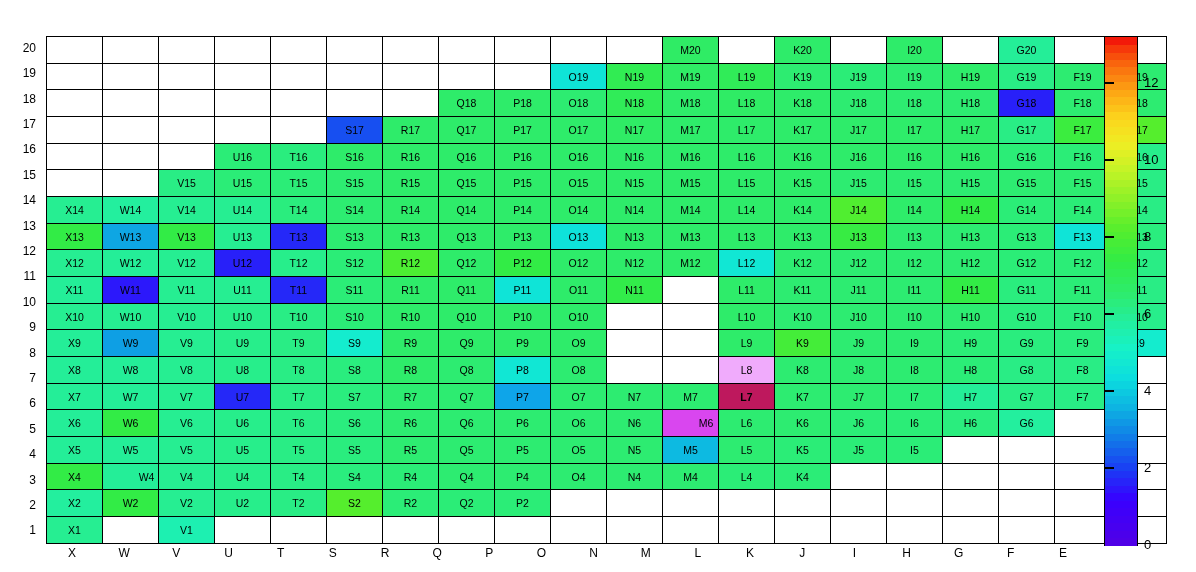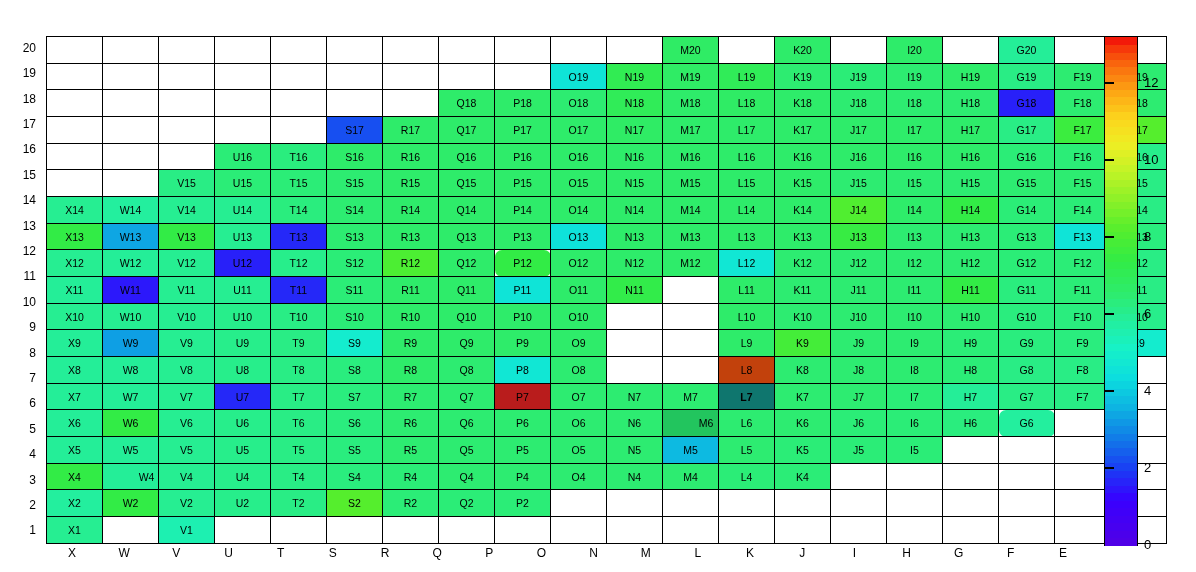--- a/index.html
+++ b/index.html
@@ -233,21 +233,21 @@
           </tr>
           <tr>
             <td style="background: rgb(38, 238, 146);">X12</td>
             <td style="background: rgb(36, 238, 152);">W12</td>
             <td style="background: rgb(38, 238, 146);">V12</td>
             <td style="background: rgb(40, 32, 249);">U12</td>
             <td style="background: rgb(39, 238, 139);">T12</td>
             <td style="background: rgb(43, 237, 119);">S12</td>
             <td style="background: rgb(76, 238, 51);">R12</td>
             <td style="background: rgb(46, 236, 106);">Q12</td>
-            <td style="background: rgb(50, 236, 70); border-radius: 7px;">P12</td>
+            <td style="background: rgb(50, 236, 70);">P12</td>
             <td style="background: rgb(46, 236, 106);">O12</td>
             <td style="background: rgb(46, 236, 106);">N12</td>
             <td style="background: rgb(46, 236, 106);">M12</td>
             <td style="background: rgb(17, 231, 212);">L12</td>
             <td style="background: rgb(45, 236, 113);">K12</td>
             <td style="background: rgb(45, 236, 113);">J12</td>
             <td style="background: rgb(45, 236, 113);">I12</td>
             <td style="background: rgb(45, 236, 113);">H12</td>
             <td style="background: rgb(43, 237, 119);">G12</td>
             <td style="background: rgb(43, 237, 119);">F12</td>
@@ -325,70 +325,70 @@
             <td style="background: rgb(38, 238, 146);">V8</td>
             <td style="background: rgb(39, 238, 139);">U8</td>
             <td style="background: rgb(41, 237, 133);">T8</td>
             <td style="background: rgb(42, 237, 126);">S8</td>
             <td style="background: rgb(46, 236, 106);">R8</td>
             <td style="background: rgb(45, 236, 113);">Q8</td>
             <td style="background: rgb(17, 231, 212);">P8</td>
             <td style="background: rgb(45, 236, 113);">O8</td>
             <td class="empty"></td>
             <td class="empty"></td>
-            <td style="background: #c2410c;">L8</td>
+            <td style="background: #f0abfc;">L8</td>
             <td style="background: rgb(45, 236, 113);">K8</td>
             <td style="background: rgb(45, 236, 113);">J8</td>
             <td style="background: rgb(45, 236, 113);">I8</td>
             <td style="background: rgb(43, 237, 119);">H8</td>
             <td style="background: rgb(41, 237, 133);">G8</td>
             <td style="background: rgb(41, 237, 133);">F8</td>
             <td class="empty"></td>
           </tr>
           <tr>
             <td style="background: rgb(36, 238, 152);">X7</td>
             <td style="background: rgb(36, 238, 152);">W7</td>
             <td style="background: rgb(38, 238, 146);">V7</td>
             <td style="background: rgb(37, 40, 248);">U7</td>
             <td style="background: rgb(41, 237, 133);">T7</td>
             <td style="background: rgb(42, 237, 126);">S7</td>
             <td style="background: rgb(45, 236, 113);">R7</td>
             <td style="background: rgb(45, 236, 113);">Q7</td>
-            <td style="background: #b91c1c;">P7</td>
+            <td style="background: #0ea5e9;">P7</td>
             <td style="background: rgb(45, 236, 113);">O7</td>
             <td style="background: rgb(45, 236, 113);">N7</td>
             <td style="background: rgb(45, 236, 113);">M7</td>
-            <td style="background: #0f766e; font-weight: bold;">L7</td>
+            <td style="background: #be185d; font-weight: bold;">L7</td>
             <td style="background: rgb(45, 236, 113);">K7</td>
             <td style="background: rgb(45, 236, 113);">J7</td>
             <td style="background: rgb(43, 237, 119);">I7</td>
             <td style="background: rgb(36, 238, 152);">H7</td>
             <td style="background: rgb(41, 237, 133);">G7</td>
             <td style="background: rgb(41, 237, 133);">F7</td>
             <td class="empty"></td>
           </tr>
           <tr>
             <td style="background: rgb(36, 238, 152);">X6</td>
             <td style="background: rgb(50, 236, 70);">W6</td>
             <td style="background: rgb(38, 238, 146);">V6</td>
             <td style="background: rgb(39, 238, 139);">U6</td>
             <td style="background: rgb(41, 237, 133);">T6</td>
             <td style="background: rgb(42, 237, 126);">S6</td>
             <td style="background: rgb(45, 236, 113);">R6</td>
             <td style="background: rgb(45, 236, 113);">Q6</td>
             <td style="background: rgb(45, 236, 113);">P6</td>
             <td style="background: rgb(45, 236, 113);">O6</td>
             <td style="background: rgb(45, 236, 113);">N6</td>
-            <td style="background: #22c55e; padding-left: 31px;">M6</td>
+            <td style="background: #d946ef; padding-left: 31px;">M6</td>
             <td style="background: rgb(45, 236, 113);">L6</td>
             <td style="background: rgb(45, 236, 113);">K6</td>
             <td style="background: rgb(43, 237, 119);">J6</td>
             <td style="background: rgb(43, 237, 119);">I6</td>
             <td style="background: rgb(42, 237, 126);">H6</td>
-            <td style="background: rgb(35, 239, 158); border-radius: 7px;">G6</td>
+            <td style="background: rgb(35, 239, 158);">G6</td>
             <td class="empty"></td>
             <td class="empty"></td>
           </tr>
           <tr>
             <td style="background: rgb(36, 238, 152);">X5</td>
             <td style="background: rgb(36, 238, 152);">W5</td>
             <td style="background: rgb(38, 238, 146);">V5</td>
             <td style="background: rgb(39, 238, 139);">U5</td>
             <td style="background: rgb(41, 237, 133);">T5</td>
             <td style="background: rgb(42, 237, 126);">S5</td>

